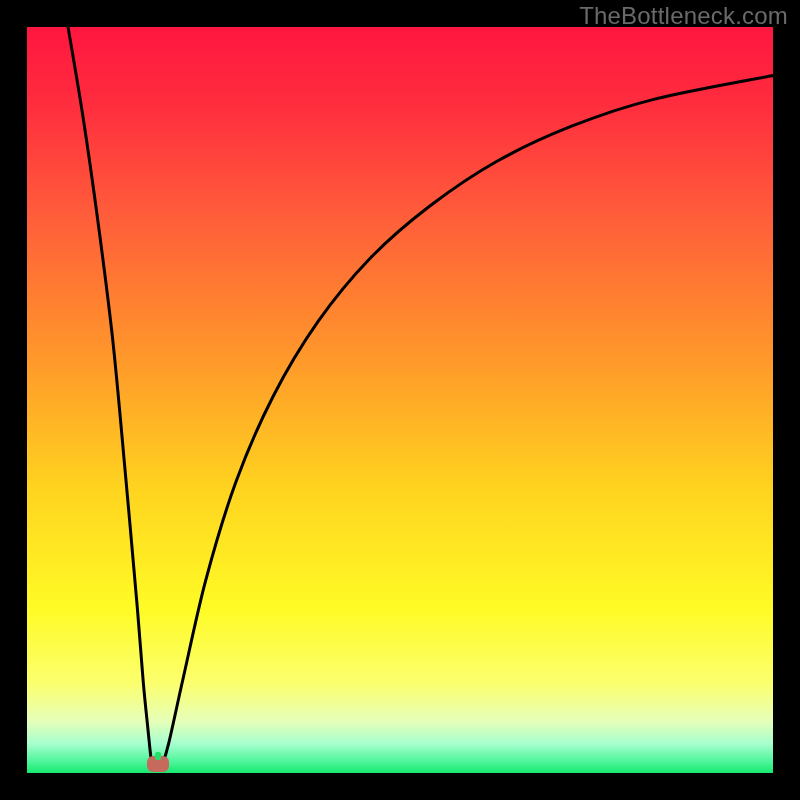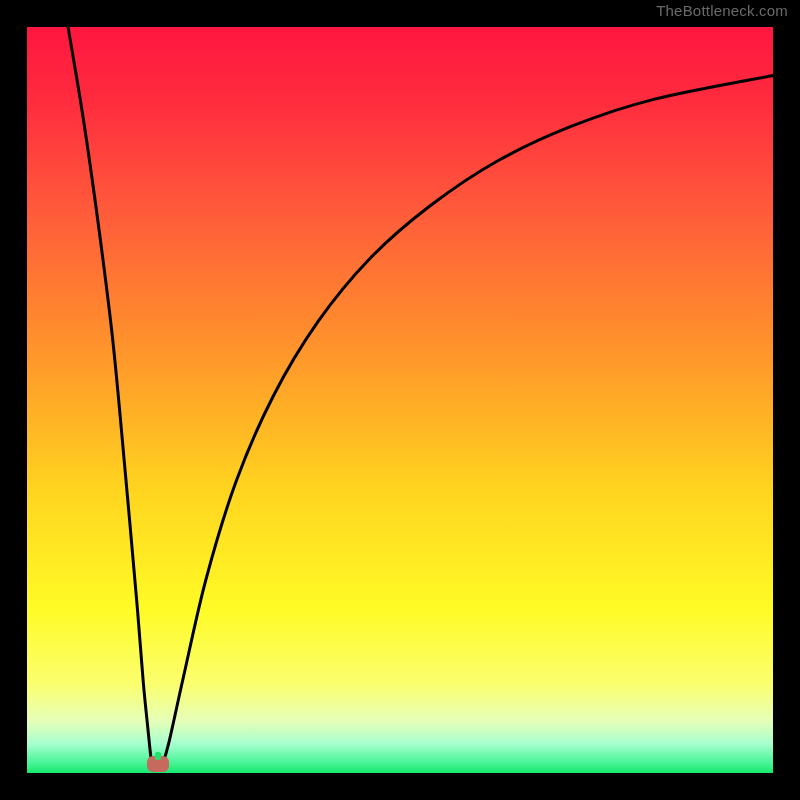--- a/index.html
+++ b/index.html
@@ -32,21 +32,21 @@
     top: 0;
     width: 746px;
     height: 746px;
     overflow: visible;
   }
   .watermark {
     position: absolute;
     top: 2px;
     right: 12px;
     color: #6a6a6a;
-    font-size: 15px;
+    font-size: 24px;
     letter-spacing: 0.2px;
     font-weight: 500;
   }
   .marker {
     position: absolute;
     width: 22px;
     height: 16px;
     border-radius: 6px;
     background: #c66a5d;
   }

